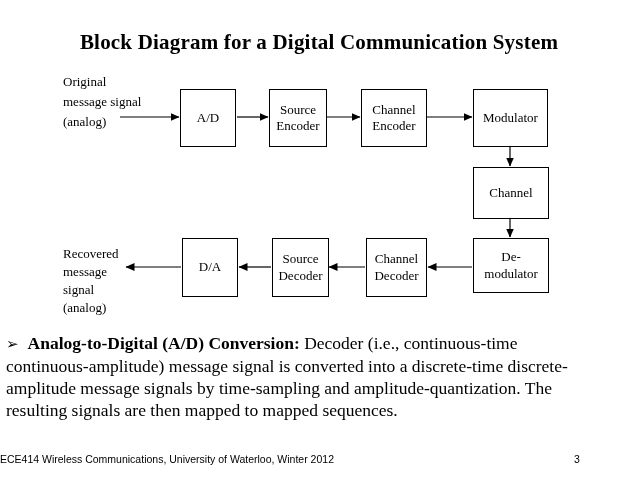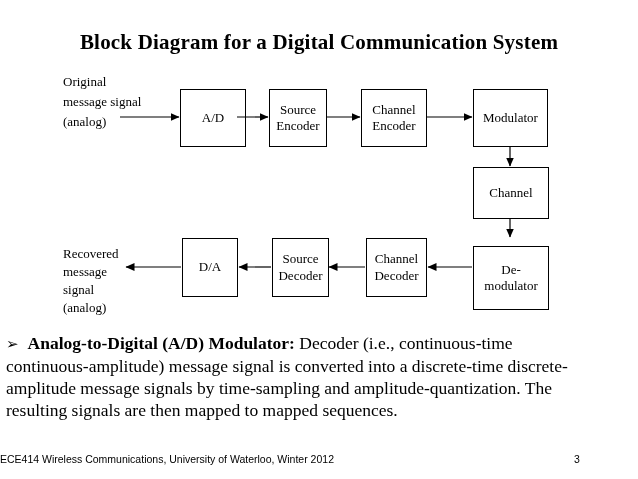--- a/index.html
+++ b/index.html
@@ -5,21 +5,20 @@
   * { margin: 0; padding: 0; box-sizing: border-box; }
   html, body { background: #ffffff; }
   .slide {
     position: relative;
     width: 638px;
     height: 479px;
     background: #ffffff;
     color: #000000;
     font-family: "Liberation Serif", serif;
     overflow: hidden;
-    border-radius: 19px;
   }
   .title {
     position: absolute;
     left: 0; top: 30px;
     width: 100%;
     text-align: center;
     font-size: 21px;
     font-weight: bold;
     letter-spacing: 0.2px;
   }
@@ -35,26 +34,26 @@
     border: 1px solid #000000;
     background: #ffffff;
     display: flex;
     align-items: center;
     justify-content: center;
     text-align: center;
     white-space: pre-line;
     font-size: 13px;
     line-height: 16.5px;
   }
-  .b-ad  { left: 180px; top: 89px;  width: 66px; height: 58px; }
+  .b-ad  { left: 180px; top: 89px;  width: 56px; height: 58px; }
   .b-se  { left: 269px; top: 89px;  width: 58px; height: 58px; }
   .b-ce  { left: 361px; top: 89px;  width: 66px; height: 58px; }
   .b-mod { left: 473px; top: 89px;  width: 75px; height: 58px; }
   .b-ch  { left: 473px; top: 167px; width: 76px; height: 52px; }
-  .b-dem { left: 473px; top: 246px; width: 76px; height: 64px; }
+  .b-dem { left: 473px; top: 238px; width: 76px; height: 55px; }
   .b-cd  { left: 366px; top: 238px; width: 61px; height: 59px; }
   .b-sd  { left: 272px; top: 238px; width: 57px; height: 59px; }
   .b-da  { left: 182px; top: 238px; width: 56px; height: 59px; text-align: center; }
   .arrow-layer {
     position: absolute;
     left: 0; top: 0;
     width: 638px; height: 479px;
     pointer-events: none;
   }
   .arrow-layer line { stroke: #000000; stroke-width: 1.2; }
@@ -128,21 +127,21 @@
     <line x1="427" y1="117" x2="472" y2="117" marker-end="url(#ah)"></line>
     <line x1="510" y1="147" x2="510" y2="166" marker-end="url(#ah)"></line>
     <line x1="510" y1="219" x2="510" y2="237" marker-end="url(#ah)"></line>
     <line x1="472" y1="267" x2="428" y2="267" marker-end="url(#ah)"></line>
     <line x1="365" y1="267" x2="329" y2="267" marker-end="url(#ah)"></line>
     <line x1="271" y1="267" x2="239" y2="267" marker-end="url(#ah)"></line>
     <line x1="181" y1="267" x2="126" y2="267" marker-end="url(#ah)"></line>
   </svg>
 
   <div class="body-text">
-    <div><span class="bullet-glyph">➢</span><span class="term">Analog-to-Digital (A/D) Modulator:</span><span> Decoder (i.e., continuous-time</span></div>
+    <div><span class="bullet-glyph">➢</span><span class="term">Analog-to-Digital (A/D) Conversion:</span><span> Decoder (i.e., continuous-time</span></div>
     <div>continuous-amplitude) message signal is converted into a discrete-time discrete-</div>
     <div>amplitude message signals by time-sampling and amplitude-quantization. The</div>
     <div>resulting signals are then mapped to mapped sequences.</div>
   </div>
 
   <div class="footer-credit">ECE414 Wireless Communications, University of Waterloo, Winter 2012</div>
   <div class="page-number">3</div>
 
 </div>
 

